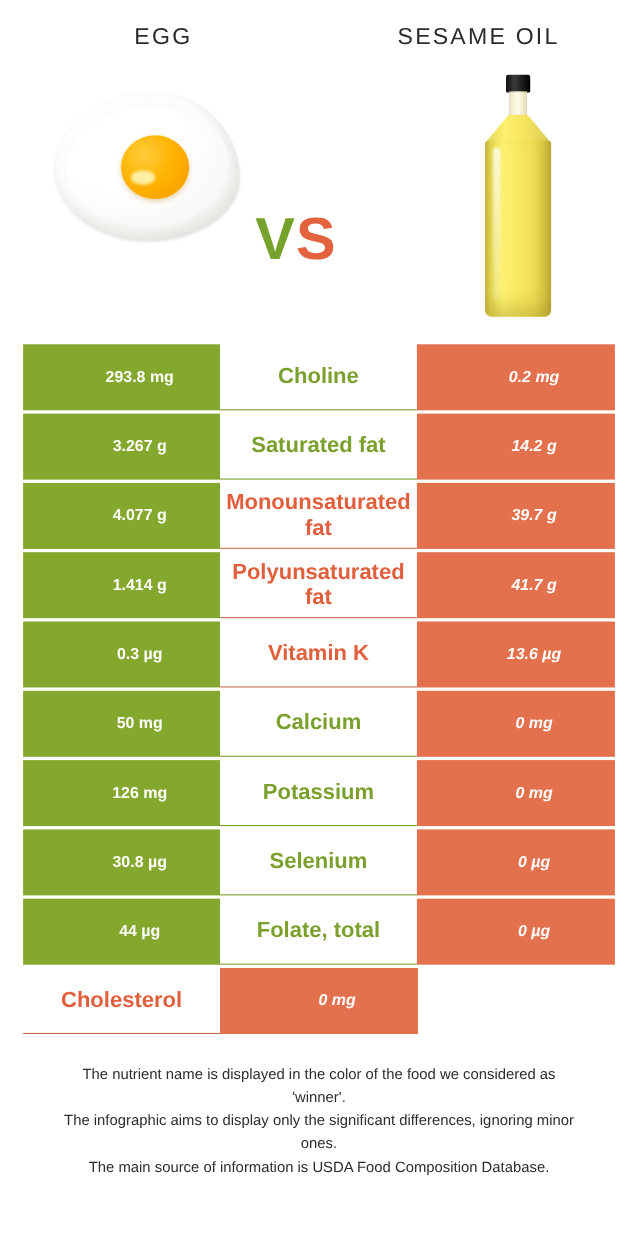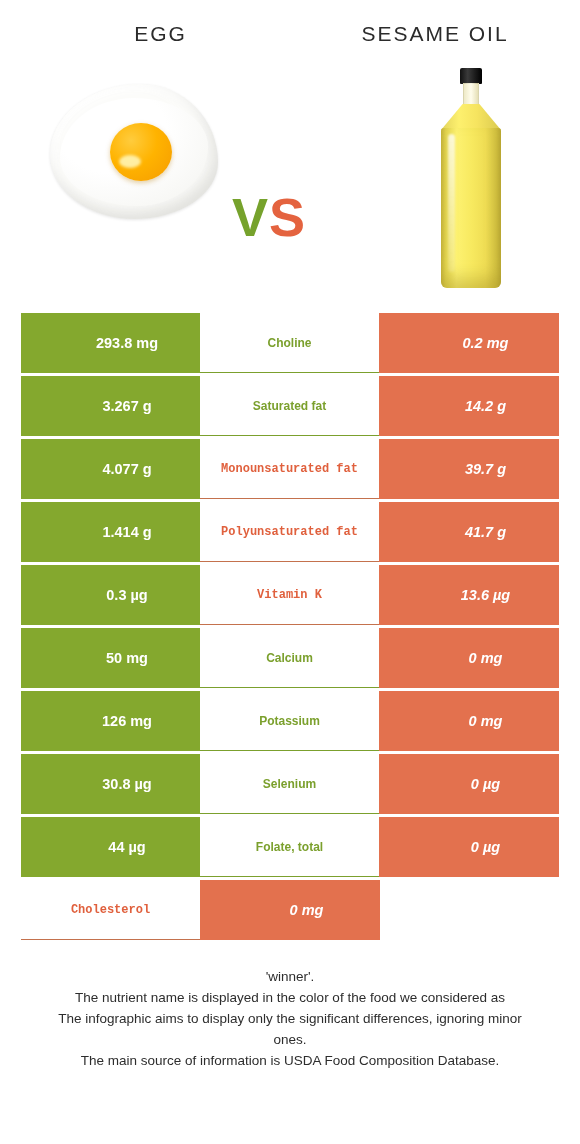--- a/index.html
+++ b/index.html
@@ -12,21 +12,21 @@
   .page { position: relative; width: 580px; height: 1144px; background:#fff; }
 
   
   .headings { position: relative; height: 62px; }
   .food-title {
     position: absolute; top: 22px;
     font-size: 21px; letter-spacing: 2px;
     font-weight: 300; color: #2b2b2b;
     text-align: center; white-space: nowrap;
   }
-  #title-left  { left: 12px;   width: 250px; padding-left: 47px; }
+  #title-left  { left: 0;   width: 250px; padding-left: 47px; }
   #title-right { right: 0;  width: 290px; }
 
   
   .images { position: relative; height: 240px; }
   .img-cell { position: absolute; top: 0; height: 230px; }
   #img-left  { left: 30px;  width: 190px; }
   #img-right { left: 375px; width: 190px; }
   .vs {
     position: absolute; left: 232px; top: 128px;
     font-size: 54px; font-weight: 700; letter-spacing: 1px;
@@ -97,24 +97,24 @@
   .row { position: relative; display: flex; height: 60px; margin-bottom: 3px; }
   .cell {
     display: flex; align-items: center; justify-content: center;
     font-size: 14.5px; font-weight: 600; color: #ffffff; text-align: center; padding-left: 33px;
   }
   .cell-left  { width: 179px; background: #84a82e; }
   .cell-right { width: 180px; background: #e3714e; margin-left: 0; font-style: italic; }
   .cell-mid {
     width: 179px; background: #ffffff;
     display: flex; align-items: center; justify-content: center;
-    font-size: 12px; font-weight: 600; text-align: center;
+    font-size: 20px; font-weight: 600; text-align: center;
   }
   .cell-mid.win-egg    { color: #7ba02d; border-bottom: 1px solid #7ba02d; }
-  .cell-mid.win-sesame { color: #e0603d; border-bottom: 1px solid #c4714d; font-family: Liberation Mono, monospace; }
+  .cell-mid.win-sesame { color: #e0603d; border-bottom: 1px solid #c4714d; }
 
   
   .footer {
     position: absolute; left: 28px; top: 966px; width: 524px;
     font-size: 13.5px; line-height: 21px; color: #2d2d2d; text-align: center;
   }
   .footer p { margin: 0; }
 </style>
 </head>
 <body>
@@ -194,20 +194,20 @@
         <div class="cell-mid win-egg">Folate, total</div>
         <div class="cell cell-right">0 µg</div>
       </div>
       <div class="row">
         <div class="cell-mid win-sesame">Cholesterol</div>
         <div class="cell cell-right">0 mg</div>
       </div>
     </div>
 
   <div class="footer">
+    <p>The nutrient name is displayed in the color of the food we considered as</p>
     <p>'winner'.</p>
-    <p>The nutrient name is displayed in the color of the food we considered as</p>
     <p>The infographic aims to display only the significant differences, ignoring minor</p>
     <p>ones.</p>
     <p>The main source of information is USDA Food Composition Database.</p>
   </div>
 
 </div>
 
 </body></html>

